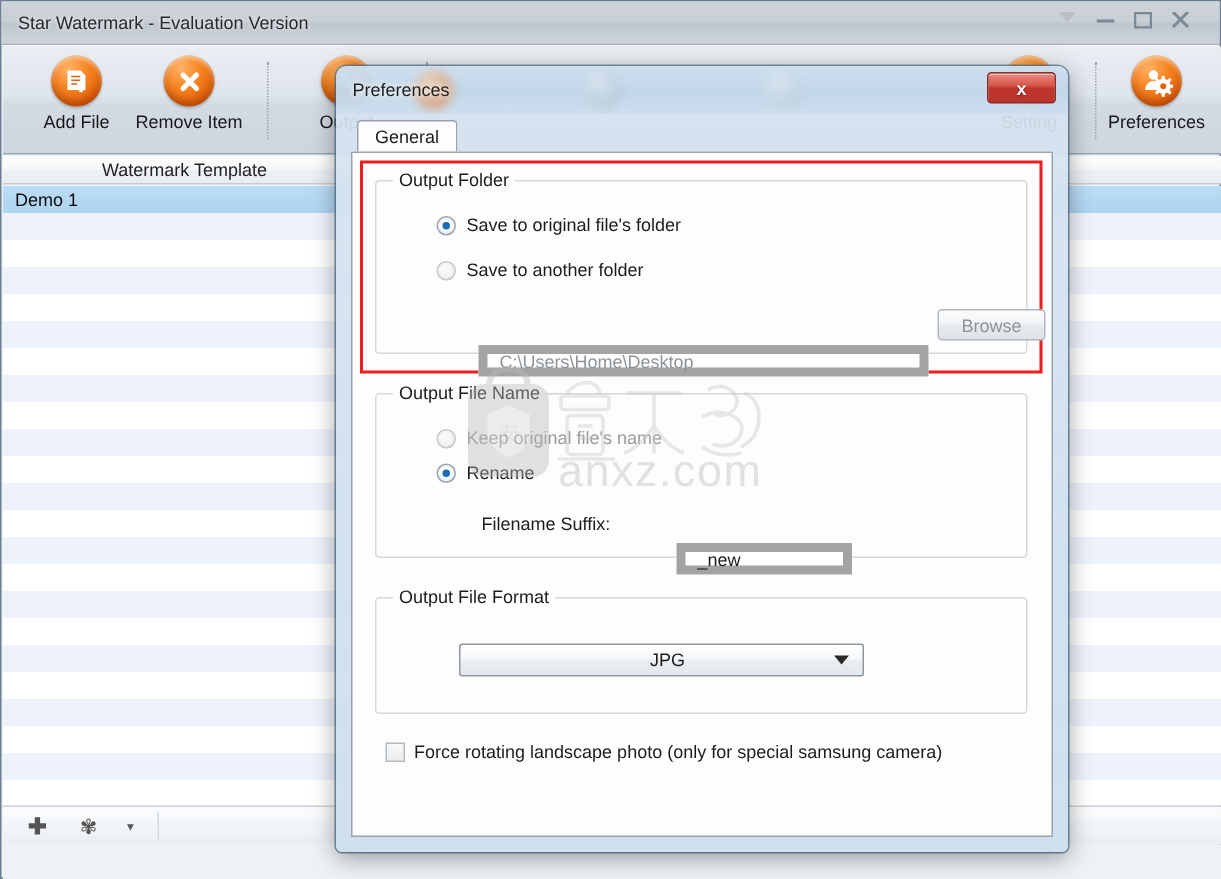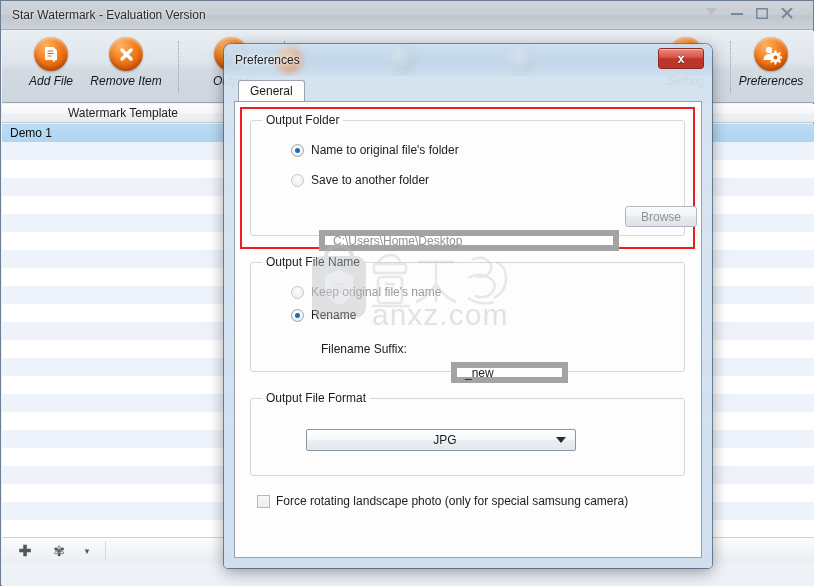--- a/index.html
+++ b/index.html
@@ -87,21 +87,20 @@
     display: flex; align-items: center; justify-content: center;
     color: #fff;
     font-size: 19px;
     font-weight: bold;
     line-height: 1;
   }
   .tb-label {
     font-size: 12px;
     color: #16181a;
     white-space: nowrap;
-    font-style: italic;
   }
   .tb-sep {
     position: absolute;
     top: 10px;
     width: 0;
     height: 52px;
     border-left: 1px dotted #9aa3ad;
   }
 
   
@@ -585,21 +584,21 @@
 
     <div id="tab-panel">
 
       <div id="red-highlight"></div>
 
       <div class="groupbox" id="gb-output-folder">
         <div class="group-title">Output Folder</div>
 
         <div class="radio-row" style="left:40px; top:22px;">
           <span class="radio checked"></span>
-          <span class="radio-label">Name to original file's folder</span>
+          <span class="radio-label">Save to original file's folder</span>
         </div>
 
         <div class="radio-row" style="left:40px; top:52px;">
           <span class="radio disabled"></span>
           <span class="radio-label">Save to another folder</span>
         </div>
 
         <div class="textfield placeholder" id="folder-path-input">C:\Users\Home\Desktop</div>
         <div class="pushbutton" id="browse-button">Browse</div>
       </div>

